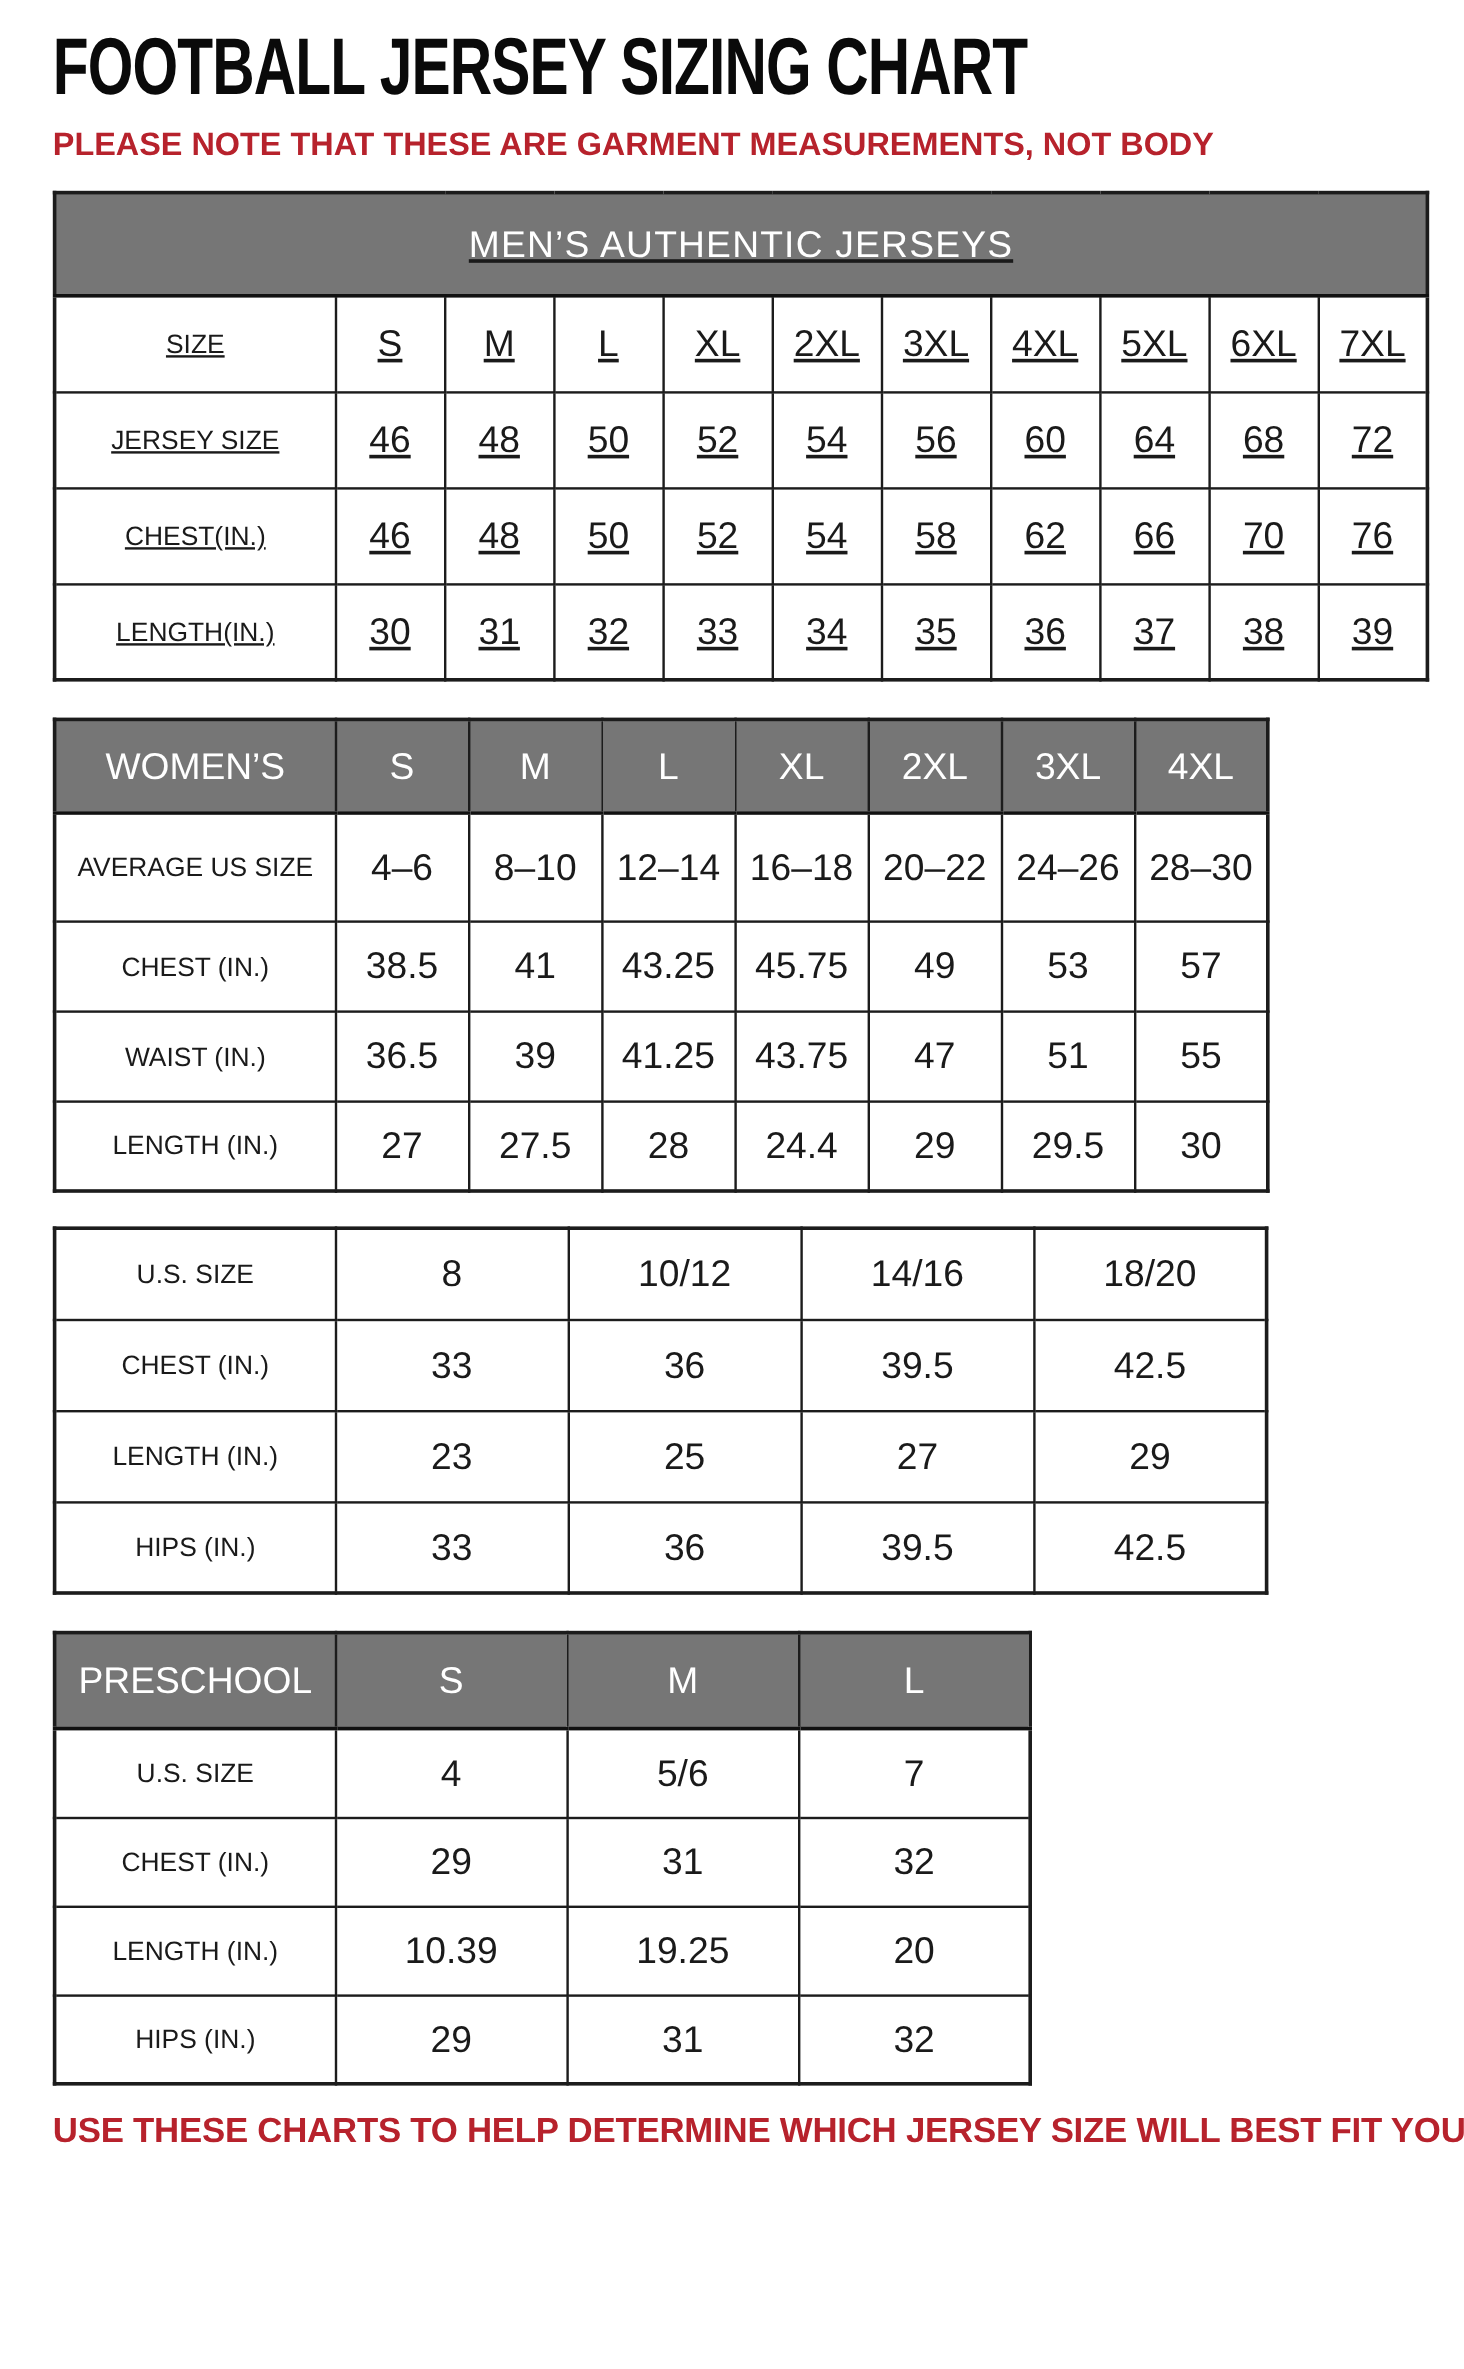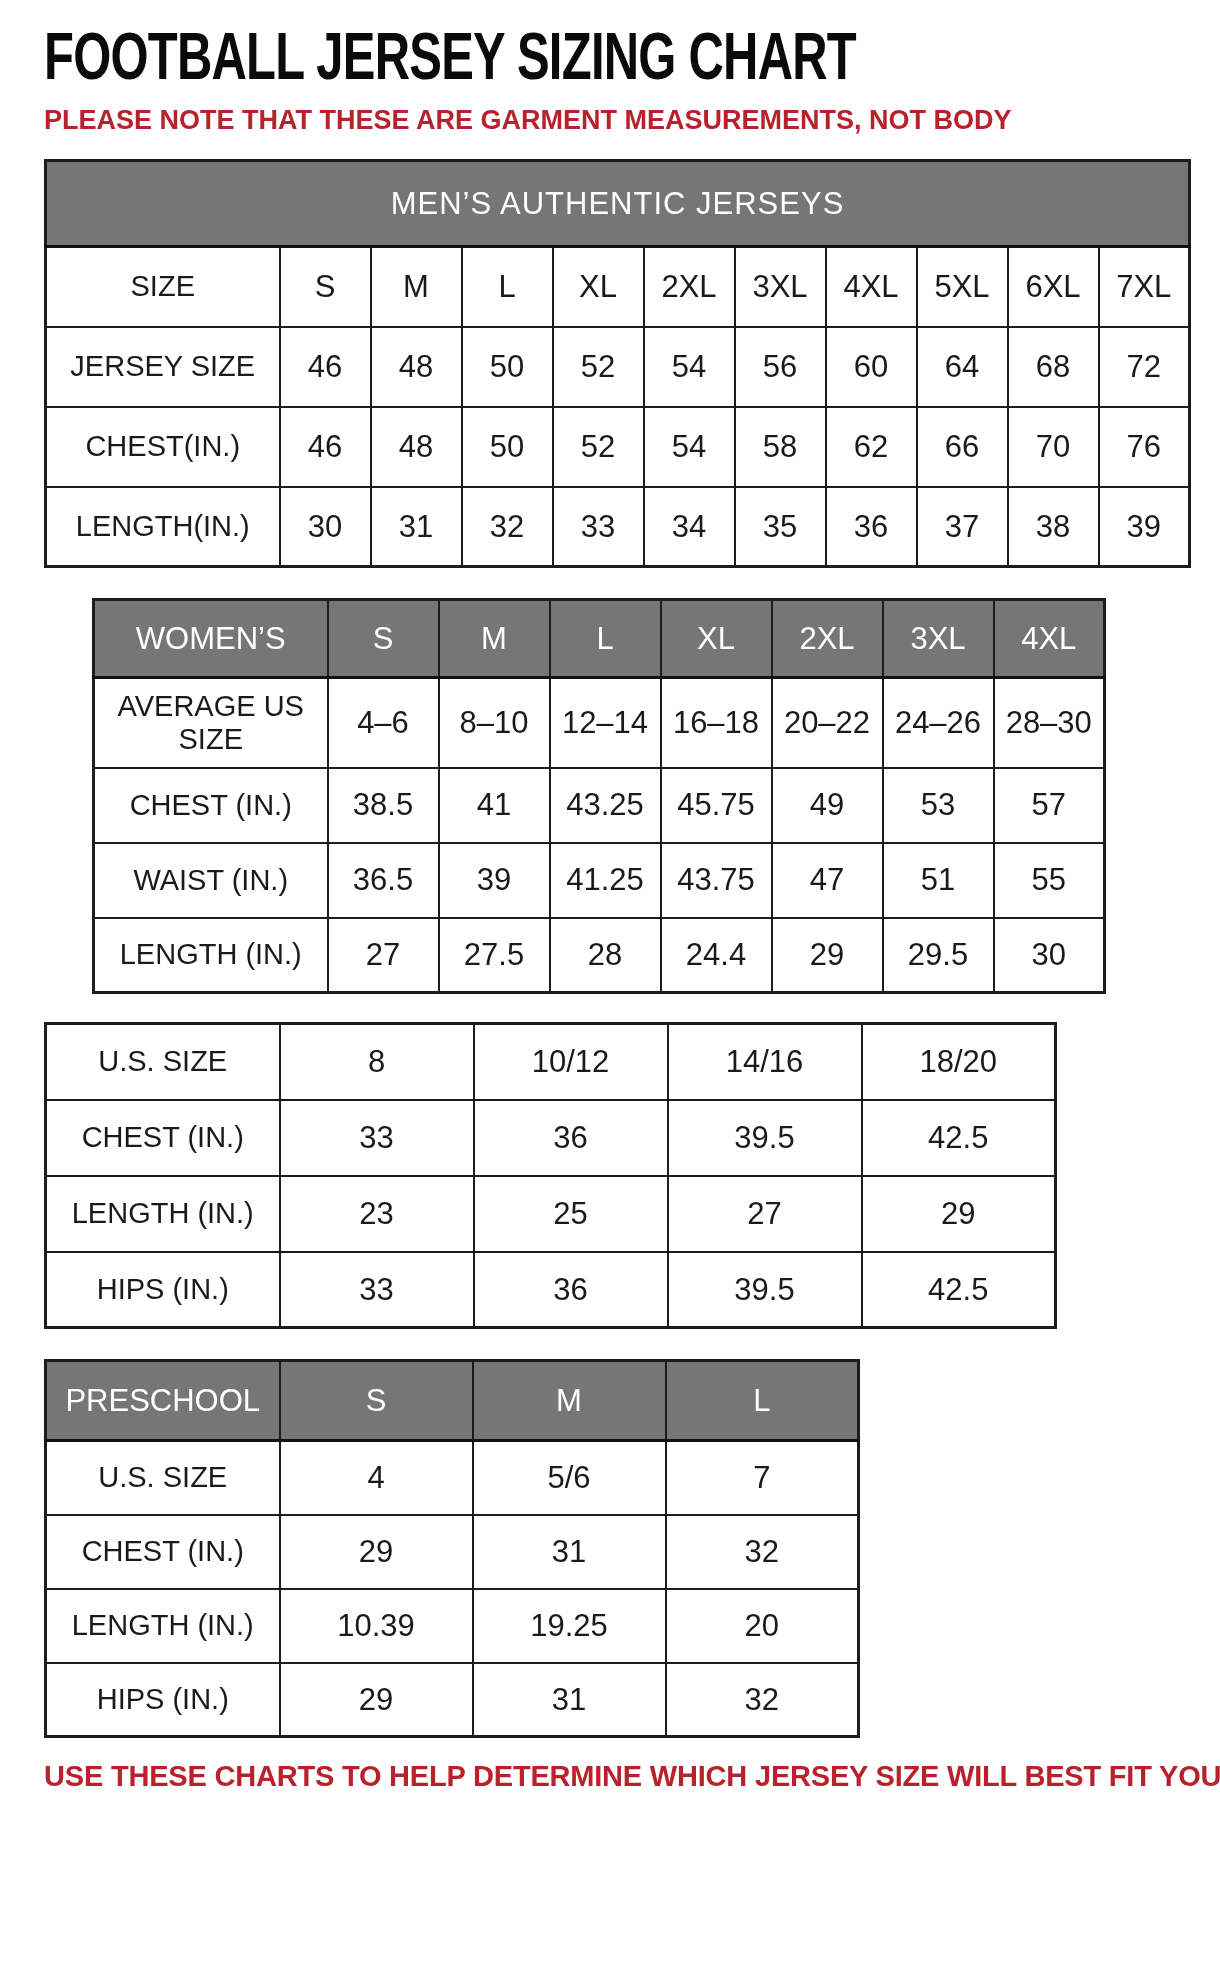--- a/index.html
+++ b/index.html
@@ -17,42 +17,42 @@
   .note{
     color:#b7222c;font-weight:700;font-size:27px;line-height:1.25;
     margin-bottom:22px;
   }
   table{border-collapse:collapse;table-layout:fixed;}
   .tbl{border:3px solid #1c1c1c;}
   .tbl td,.tbl th{
     border:2px solid #1c1c1c;text-align:center;vertical-align:middle;
     padding:0 4px;font-size:31px;font-weight:400;overflow:hidden;
   }
-  .tbl .lbl{font-size:29px;line-height:1.15;}
+  .tbl .lbl{font-size:22px;line-height:1.15;}
   .tbl th{
     background:#767676;color:#ffffff;font-weight:400;
     border-bottom:3px solid #111;
   }
   .mens-title-cell{font-size:41px;letter-spacing:1px;}
   .c-lbl{width:234px;}
   .mens .c-dat{width:91px;}
   .womens .c-dat{width:111px;}
   .boys .c-dat{width:194px;}
   .pre .c-dat{width:193px;}
   .mens tr.hdr{height:86px;}
   .mens tr.r{height:80px;}
   .womens tr.hdr{height:78px;}
   .womens tr.avg{height:90px;}
   .womens tr.r{height:75px;}
   .boys tr.hdr{height:84px;}
   .boys tr.r{height:76px;}
   .pre tr.hdr{height:80px;}
   .pre tr.r{height:74px;}
-  .mens{margin-bottom:30px;}
-  .womens{margin-bottom:28px;margin-left:48px;}
+  .mens{margin-bottom:30px;text-decoration:underline;}
+  .womens{margin-bottom:28px;}
   .boys{margin-bottom:30px;}
   .pre{margin-bottom:0;}
   .footer{
     color:#b7222c;font-weight:700;font-size:29px;letter-spacing:-0.2px;
     white-space:nowrap;margin-top:22px;
   }
 </style>
 </head>
 <body>
 

